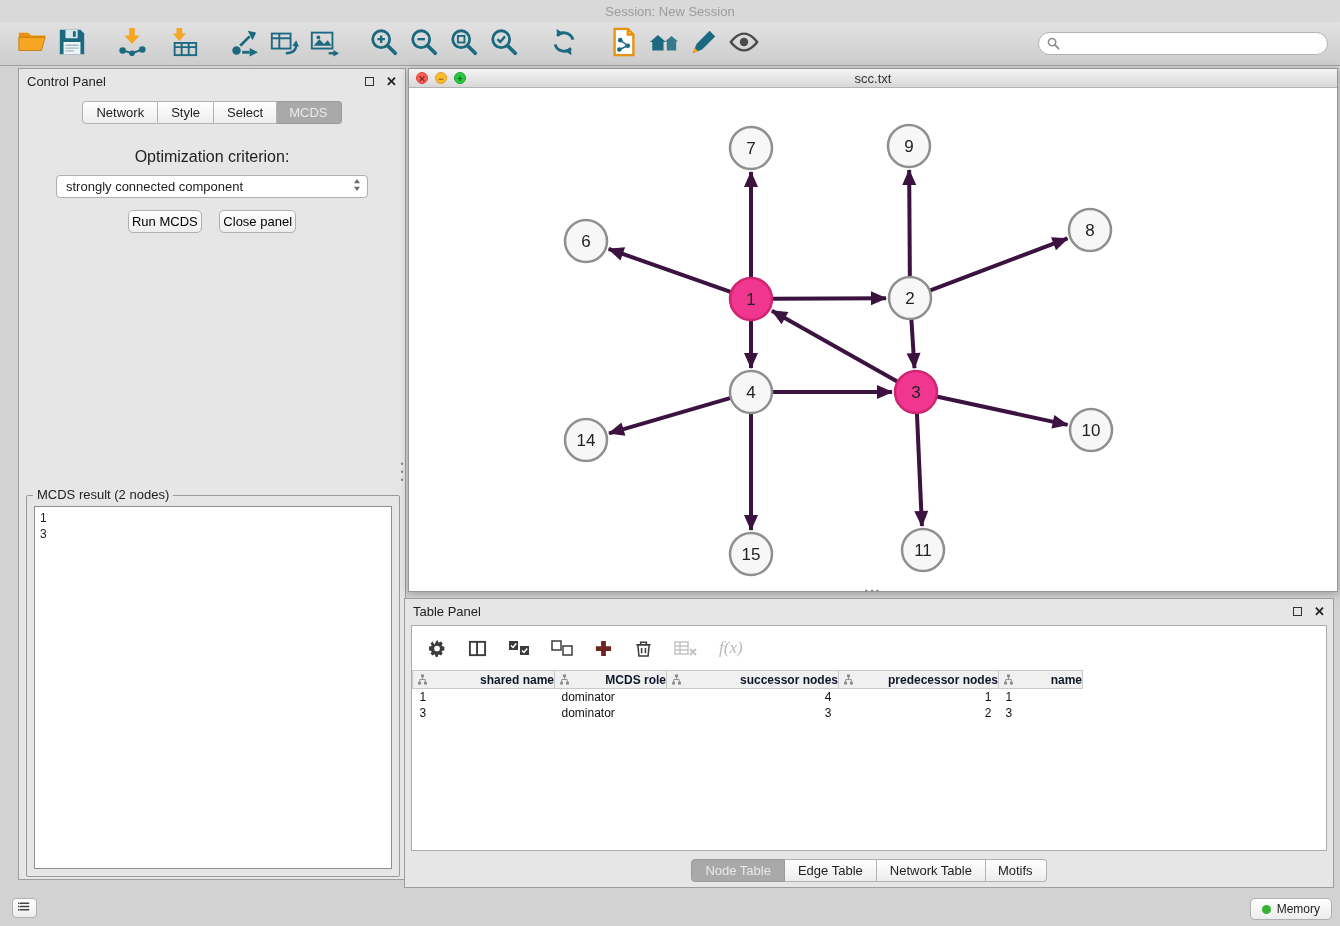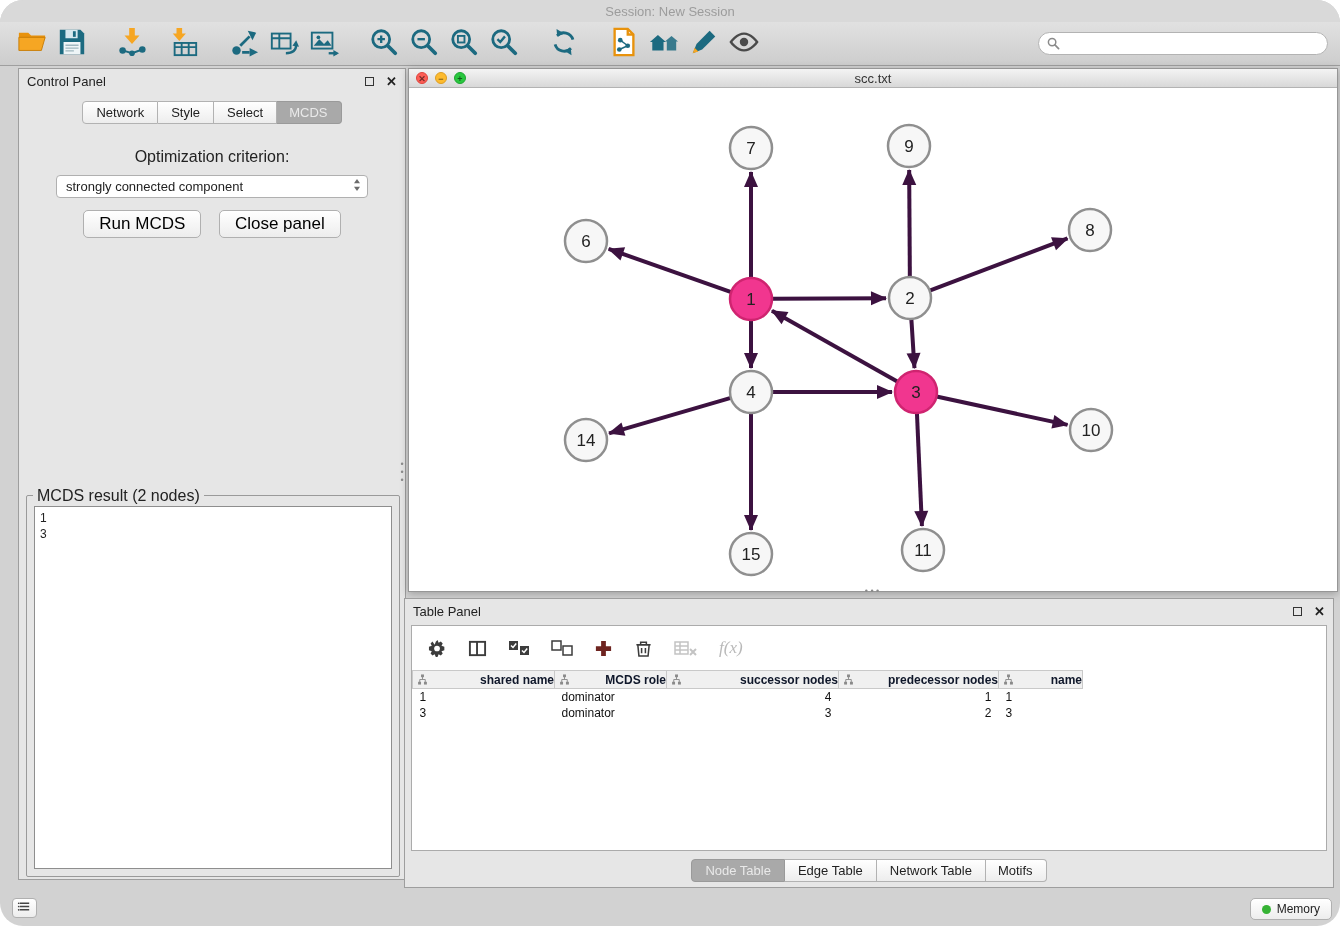--- a/index.html
+++ b/index.html
@@ -1,18 +1,18 @@
 <!DOCTYPE html>
 <html><head>
 <meta charset="utf-8">
 <style>
   * { margin:0; padding:0; box-sizing:border-box; }
   html,body { width:1340px; height:926px; }
   .app { position:relative; width:1340px; height:926px; background:#d2d2d2;
-         font-family:"Liberation Sans",sans-serif; font-size:13px; color:#222; overflow:hidden;border-radius:23px; }
+         font-family:"Liberation Sans",sans-serif; font-size:13px; color:#222; overflow:hidden; }
 
   
   .titlebar { position:absolute; top:0; left:0; right:0; height:22px; background:#d9d9d9;
               text-align:center; line-height:23px; font-size:13px; color:#9c9c9c; }
 
   
   .toolbar { position:absolute; top:22px; left:0; right:0; height:44px;
              background:linear-gradient(#e1e1e1,#cdcdcd); border-bottom:1px solid #9f9f9f;
              display:flex; align-items:center; padding:0 12px; }
   .tbtn { height:38px; width:40px; display:flex; align-items:center; justify-content:center;
@@ -40,25 +40,25 @@
   .seg .tab.active { background:#a9a9a9; color:#e9e9e9; border-color:#9a9a9a; }
 
   
   #control-panel { left:8px; top:68px; width:388px; height:812px;margin-left:10px; }
   #cp-tabs { text-align:center; margin-top:8px; }
   .opt-label { text-align:center; margin-top:24px; font-size:16px; }
   .combo { width:312px; height:23px; margin:9px auto 0 auto; background:#fff; border:1px solid #b0b0b0;
            border-radius:4px; display:flex; align-items:center; padding:0 6px 0 9px; font-size:13px; }
   .combo .cval { flex:1; }
   .btn-row { text-align:center; margin-top:12px; }
-  .btn { padding:3px 15px; font-size:17px; background:linear-gradient(#ffffff,#ededed);
+  .btn { padding:3px 3px; font-size:13px; background:linear-gradient(#ffffff,#ededed);
          border:1px solid #b0b0b0; border-radius:5px; margin:0 7px; }
   .groupbox { position:absolute; left:7px; top:426px; width:374px; height:382px;
               border:1px solid #9a9a9a; border-radius:2px; }
-  .groupbox .gtitle { position:absolute; top:-9px; left:6px; background:#e6e6e6; padding:0 4px; font-size:16px; }
+  .groupbox .gtitle { position:absolute; top:-9px; left:6px; background:#e6e6e6; padding:0 4px; font-size:13px; }
   .groupbox .ginner { position:absolute; left:7px; right:7px; top:10px; bottom:7px; background:#fff;
                       border:1px solid #8e8e8e; font-size:12px; padding:3px 5px; overflow:hidden; }
   .ginner div { line-height:16px; }
 
   
   #net-window { position:absolute; left:408px; top:68px; width:930px; height:524px; background:#fff;
                 border:1px solid #969696; box-shadow:0 2px 8px rgba(0,0,0,.25); }
   .net-titlebar { height:19px; background:linear-gradient(#f4f4f4,#d8d8d8); border-bottom:1px solid #b3b3b3;
                   text-align:center; font-size:13px; line-height:19px; color:#333; position:relative; }
   .lights { position:absolute; left:7px; top:3px; display:flex; gap:7px; }

